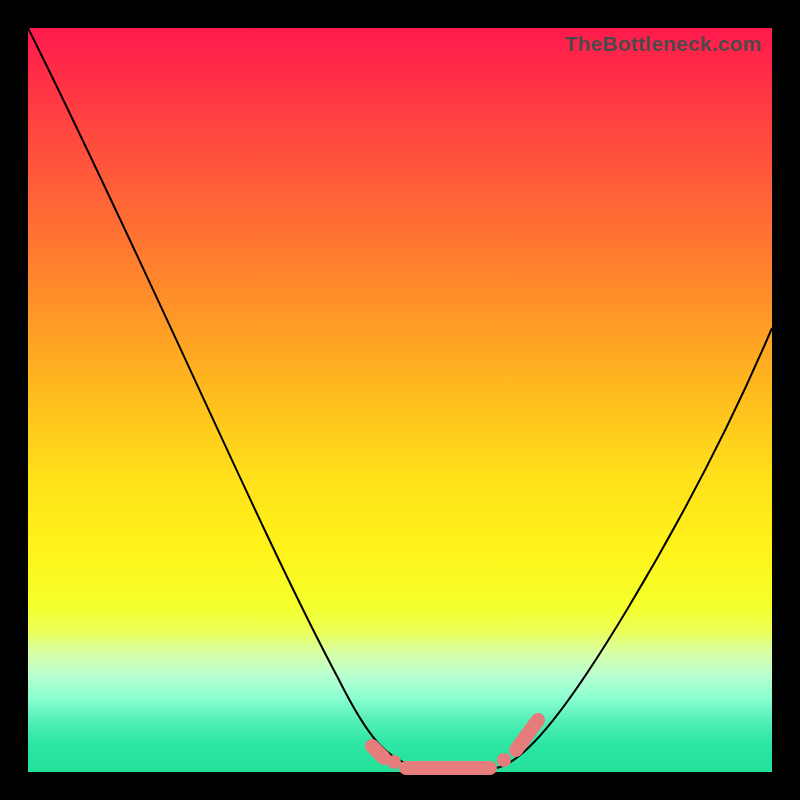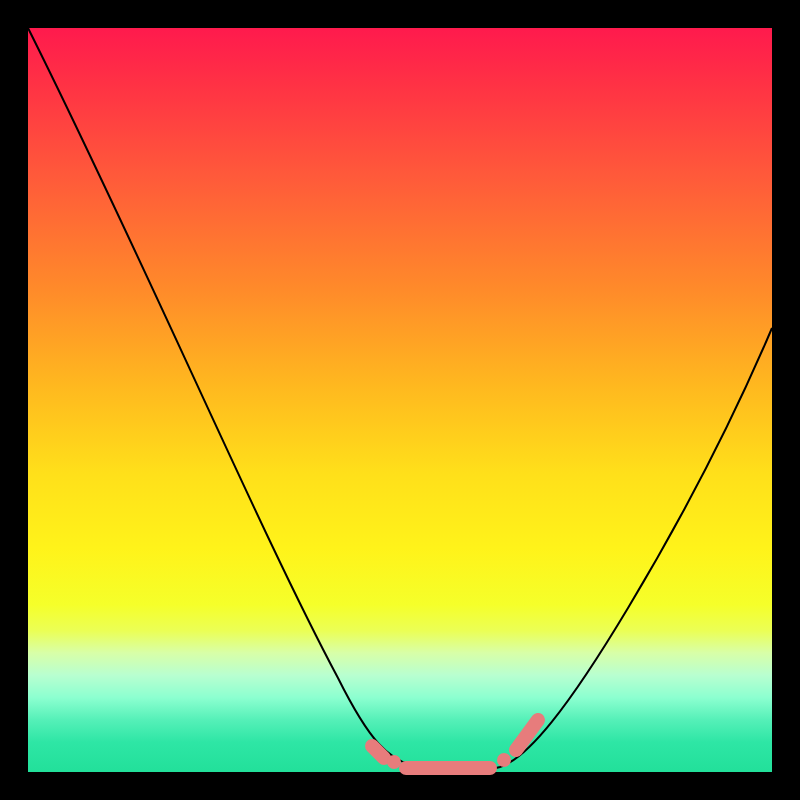--- a/index.html
+++ b/index.html
@@ -75,20 +75,21 @@
   }
   .dot {
     fill: #e77c7c;
   }
 </style>
 </head>
 <body>
 
 <div class="frame">
   <div class="plot">
+    <div class="brand">TheBottleneck.com</div>
     <svg class="overlay" viewBox="0 0 744 744">
       <path class="curve" d="M 0 0
            C 120 240, 230 500, 310 650
            C 340 710, 360 735, 395 740
            C 430 744, 455 744, 472 739
            C 500 730, 540 680, 600 580
            C 660 480, 710 380, 744 300"></path>
 
       <path class="markers" d="M 378 740 L 462 740"></path>
 

